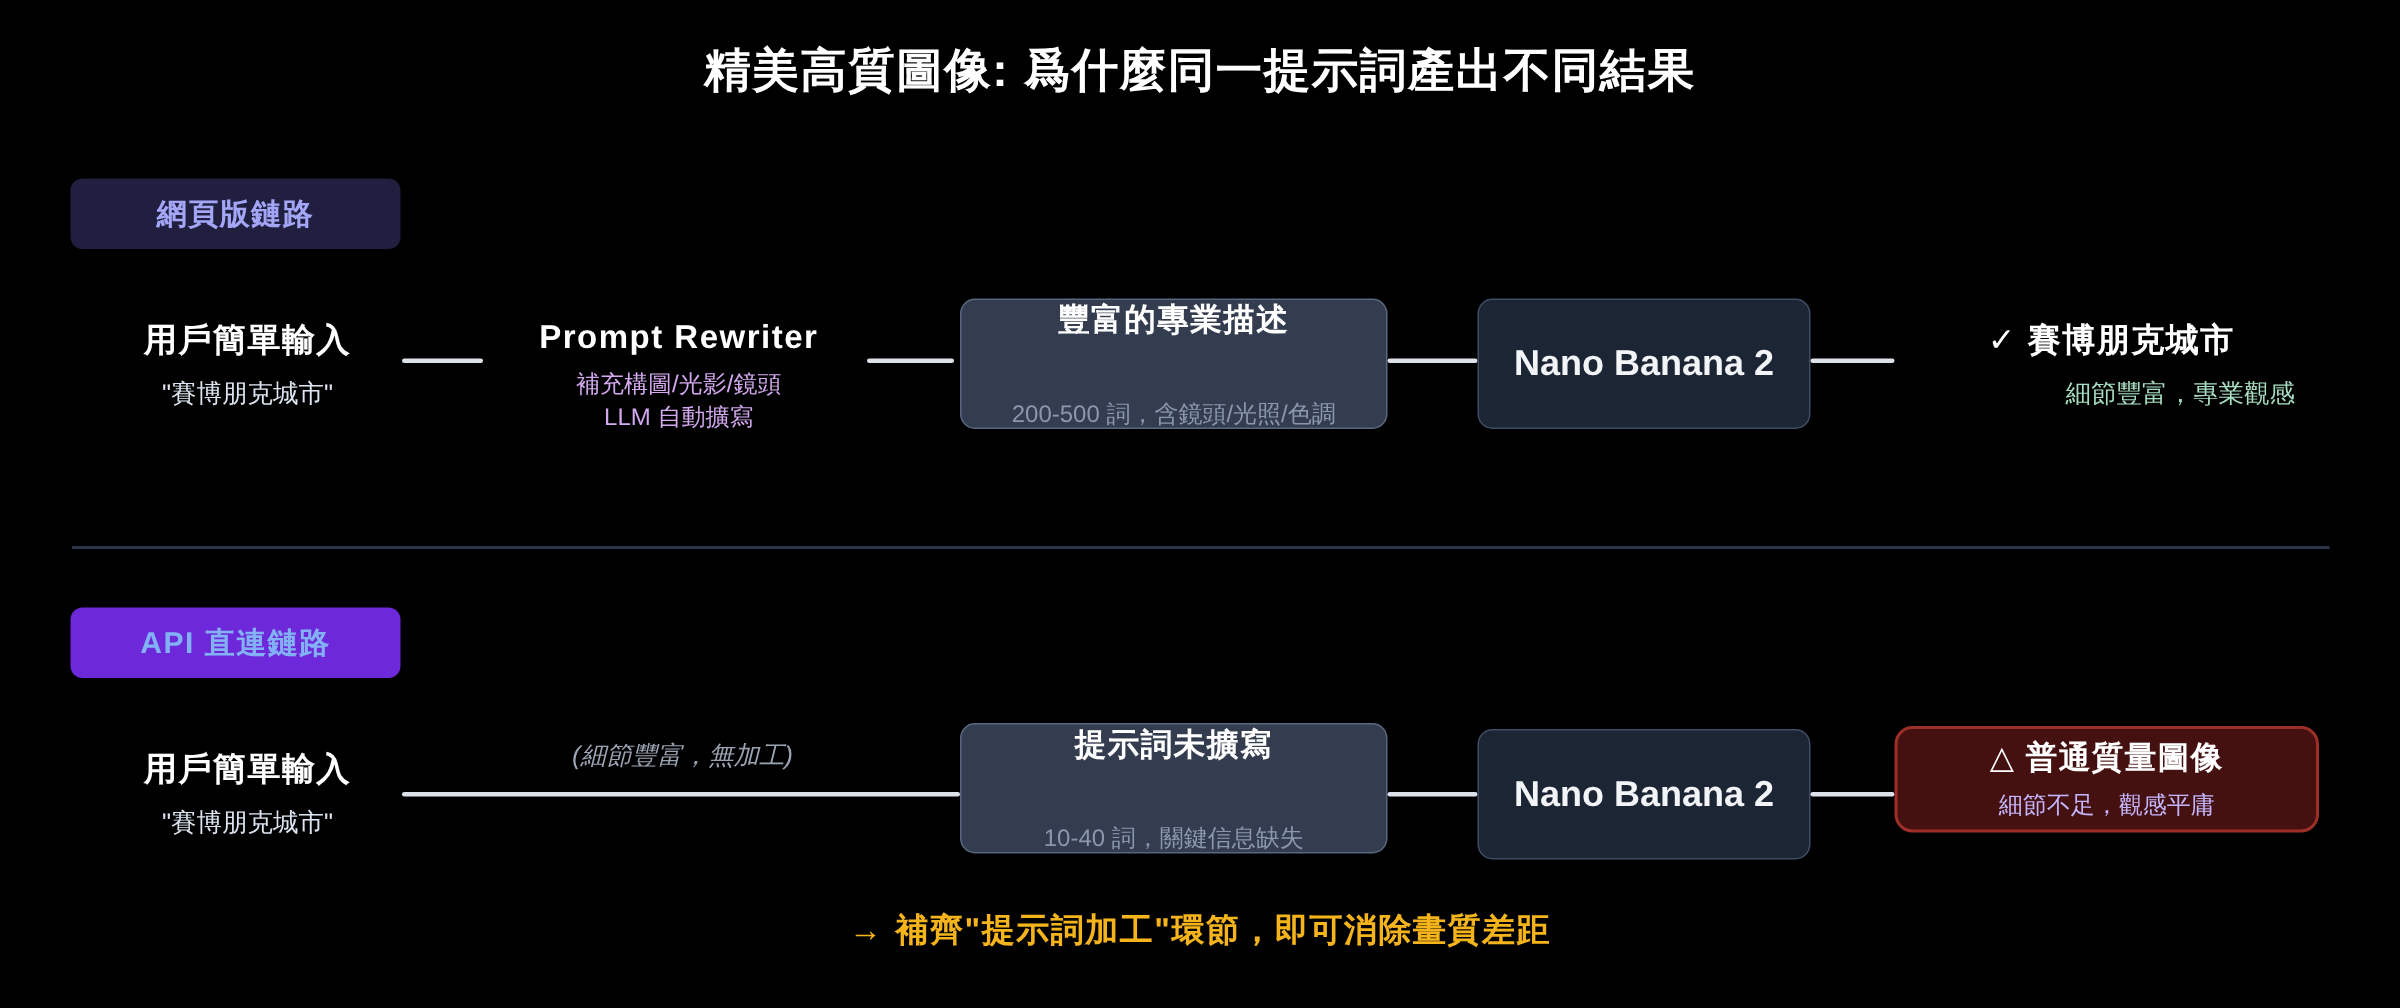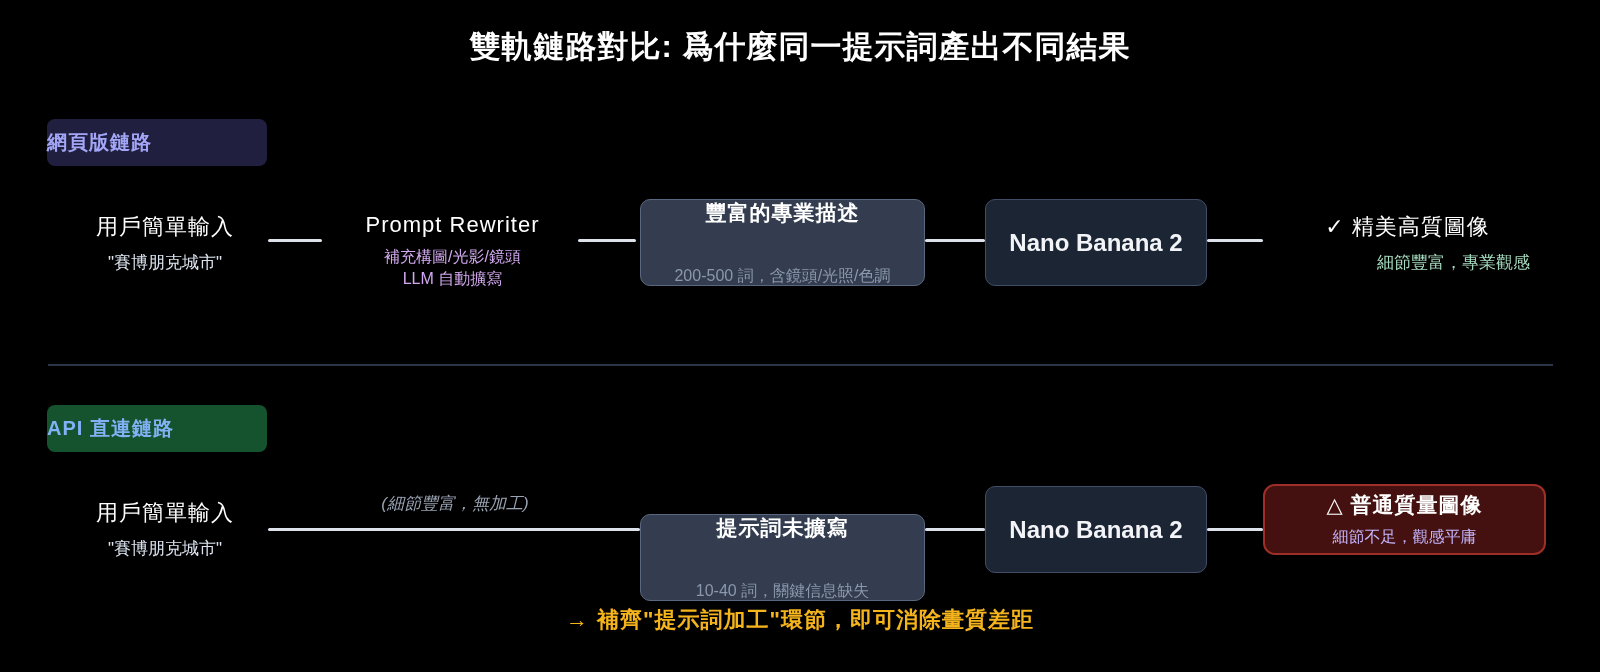--- a/index.html
+++ b/index.html
@@ -27,34 +27,35 @@
     letter-spacing: 1px;
   }
   .badge {
     position: absolute;
     left: 47px;
     width: 220px;
     height: 47px;
     border-radius: 8px;
     display: flex;
     align-items: center;
+    justify-content: center;
     font-size: 20px;
     font-weight: 700;
     letter-spacing: 1px;
   }
   .badge.web { top: 119px; background: #201f3f; color: #a3a6f7; }
-  .badge.api { top: 405px; background: #14532d; color: #82b1f5; }
+  .badge.api { top: 405px; background: #6d28d9; color: #82b1f5; }
 
   .node {
     position: absolute;
     text-align: center;
   }
   .node-title {
     font-size: 22px;
-    font-weight: 400;
+    font-weight: 700;
     color: #ffffff;
     letter-spacing: 1px;
   }
   .node-sub {
     margin-top: 9px;
     font-size: 17px;
   }
   .quote { color: #dbe4f0; }
   .rewriter-sub {
     margin-top: 8px;
@@ -127,21 +128,21 @@
     font-weight: 700;
     letter-spacing: 1px;
   }
   .footer .arrow { margin-right: 8px; }
 </style>
 </head>
 <body>
 
 <div class="stage">
 
-  <div class="title">雙軌鏈路對比: 爲什麼同一提示詞產出不同結果</div>
+  <div class="title">精美高質圖像: 爲什麼同一提示詞產出不同結果</div>
 
   <div class="badge web">
     <span>網頁版鏈路</span>
   </div>
 
   <div class="node" style="left:60px; top:212px; width:210px;">
     <div class="node-title">用戶簡單輸入</div>
     <div class="node-sub quote">"賽博朋克城市"</div>
   </div>
 
@@ -166,41 +167,41 @@
 
   <div class="box model" style="left:985px; top:199px; width:222px; height:87px;">
     <div class="model-label">Nano Banana 2</div>
   </div>
 
   <div class="line" style="left:1207px; top:239px; width:56px;"></div>
 
   <div class="node" style="left:1285px; top:212px; width:245px;">
     <div class="node-title">
       <span>✓</span>
-      <span>精美高質圖像</span>
+      <span>賽博朋克城市</span>
     </div>
     <div class="node-sub result-sub-good">細節豐富，專業觀感</div>
   </div>
 
   <div class="divider"></div>
 
   <div class="badge api">
     <span>API 直連鏈路</span>
   </div>
 
   <div class="node" style="left:60px; top:498px; width:210px;">
     <div class="node-title">用戶簡單輸入</div>
     <div class="node-sub quote">"賽博朋克城市"</div>
   </div>
 
   <div class="note" style="left:327px; top:492px; width:256px;">(細節豐富，無加工)</div>
 
   <div class="line" style="left:268px; top:528px; width:372px;"></div>
 
-  <div class="box slate" style="left:640px; top:514px; width:285px; height:87px;">
+  <div class="box slate" style="left:640px; top:482px; width:285px; height:87px;">
     <div class="box-title">提示詞未擴寫</div>
     <div class="box-sub">10-40 詞，關鍵信息缺失</div>
   </div>
 
   <div class="line" style="left:925px; top:528px; width:60px;"></div>
 
   <div class="box model" style="left:985px; top:486px; width:222px; height:87px;">
     <div class="model-label">Nano Banana 2</div>
   </div>
 

